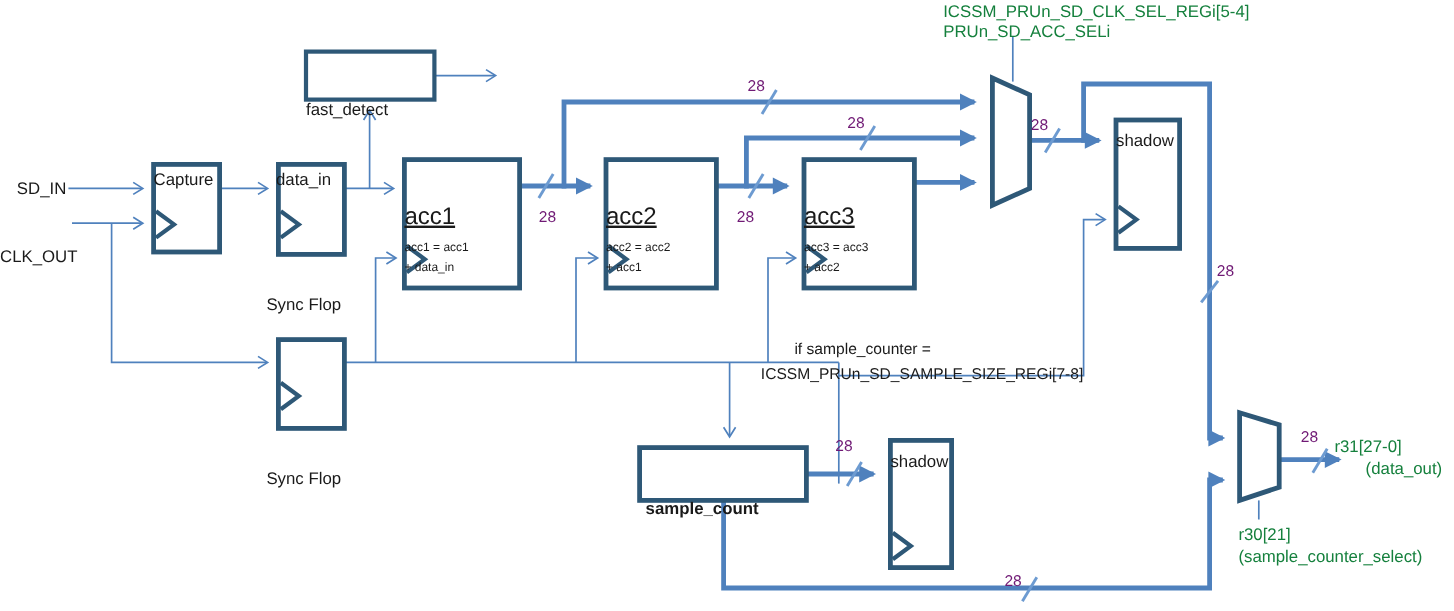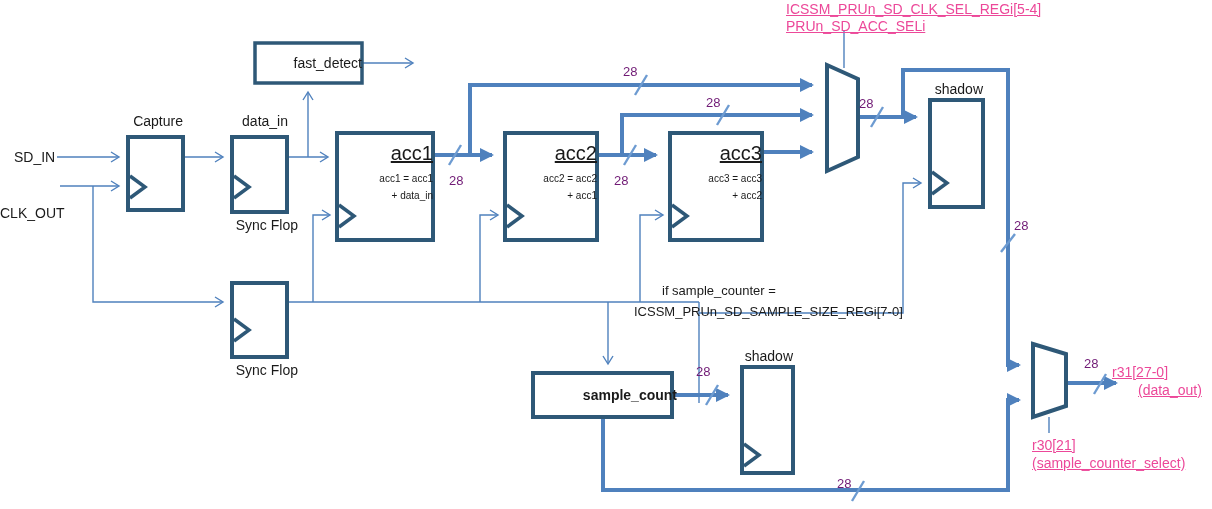--- a/index.html
+++ b/index.html
@@ -2,22 +2,22 @@
 <html><head>
 <meta charset="utf-8">
 <style>
   html,body{margin:0;padding:0;background:#ffffff;}
   #stage{
     position:relative;width:1212px;height:509px;background:#ffffff;
     font-family:"Liberation Sans", sans-serif;color:#1a1a1a;overflow:hidden;
   }
   #wires{position:absolute;left:0;top:0;}
   .lbl{position:absolute;font-size:14px;line-height:16px;white-space:nowrap;}
-  .lbl.center{text-align:right;}
-  .lbl.gray{color:#ec4899;text-decoration:underline;}
+  .lbl.center{text-align:left;margin-top:28px;}
+  .lbl.gray{color:#15803d;}
   .lbl.small{font-size:13px;}
   .lbl.bold{font-weight:bold;}
   .acc-title{font-weight:normal;text-decoration:underline;font-size:20px;}
   .formula{font-size:10px;line-height:16px;}
   .buswidth{position:absolute;font-size:13px;color:#701a75;}
 </style>
 </head>
 <body>
 
 <div id="stage">
@@ -125,21 +125,21 @@
 
   <div class="lbl center acc-title" style="left:670px;top:145px;width:92px;">acc3</div>
   <div class="lbl center formula" style="left:670px;top:171px;width:92px;">acc3 = acc3</div>
   <div class="lbl center formula" style="left:670px;top:188px;width:92px;">+ acc2</div>
 
   <div class="lbl center bold" style="left:538px;top:387px;width:139px;">sample_count</div>
   <div class="lbl center" style="left:930px;top:81px;width:53px;">shadow</div>
   <div class="lbl center" style="left:742px;top:348px;width:51px;">shadow</div>
 
   <div class="lbl small" style="left:662px;top:283px;">if sample_counter =</div>
-  <div class="lbl small" style="left:634px;top:304px;">ICSSM_PRUn_SD_SAMPLE_SIZE_REGi[7-0]</div>
+  <div class="lbl small" style="left:634px;top:304px;">ICSSM_PRUn_SD_SAMPLE_SIZE_REGi[7-8]</div>
 
   <div class="lbl gray" style="left:1112px;top:364px;">r31[27-0]</div>
   <div class="lbl gray" style="left:1138px;top:382px;">(data_out)</div>
   <div class="lbl gray" style="left:1032px;top:437px;">r30[21]</div>
   <div class="lbl gray" style="left:1032px;top:455px;">(sample_counter_select)</div>
 
   <div class="buswidth" style="left:449px;top:173px;">28</div>
   <div class="buswidth" style="left:623px;top:64px;">28</div>
   <div class="buswidth" style="left:614px;top:173px;">28</div>
   <div class="buswidth" style="left:706px;top:95px;">28</div>

